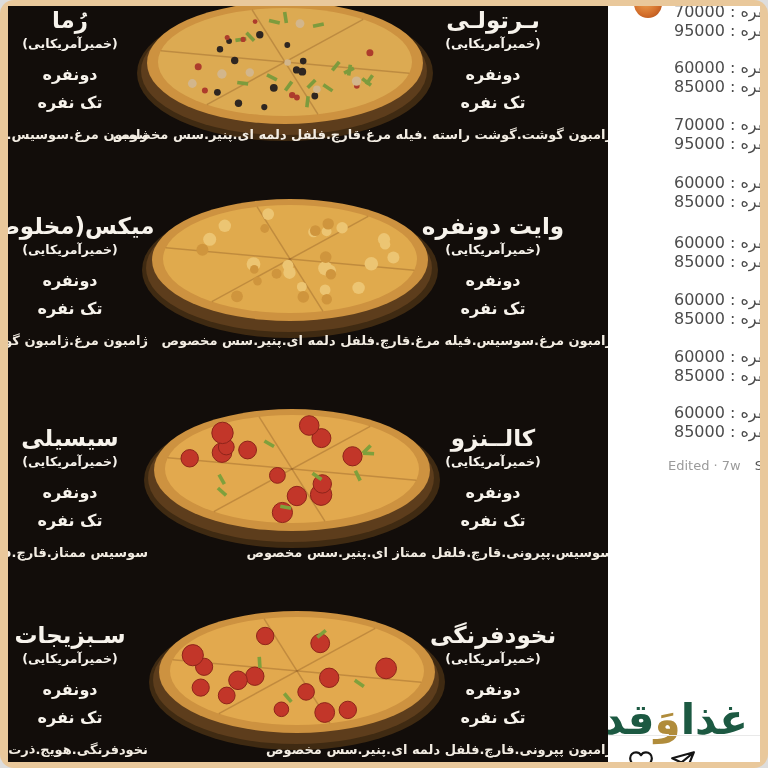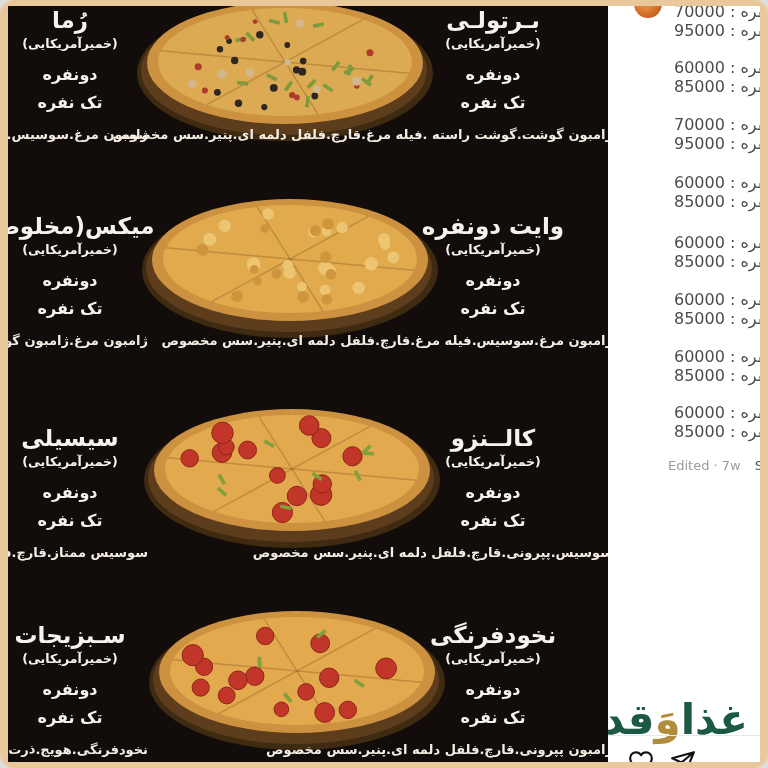--- a/index.html
+++ b/index.html
@@ -197,21 +197,21 @@
       <div class="s1">دونفره</div>
       <div class="s2">تک نفره</div>
     </div>
     <div class="item" style="left:385px;top:419px;">
       <div class="t">کالــنزو</div>
       <div class="d">(خمیرآمریکایی)</div>
       <div class="s1">دونفره</div>
       <div class="s2">تک نفره</div>
     </div>
     <div class="desc-left" style="top:539px;">سوسیس ممتاز.قارچ.فلفل</div>
-    <div class="desc-right" style="top:539px;">سوسیس.پپرونی.قارچ.فلفل دلمه ای.پنیر.سس مخصوص</div>
+    <div class="desc-right" style="top:539px;">سوسیس.پپرونی.قارچ.فلفل ممتاز ای.پنیر.سس مخصوص</div>
 
     <svg class="pizza" style="left:134px;top:596px;" viewBox="0 0 310 160">
         <ellipse cx="155" cy="80" rx="148" ry="68" fill="#3f2a12"></ellipse>
         <ellipse cx="154" cy="78" rx="143" ry="64" fill="#5d3d1c"></ellipse>
         <ellipse cx="155" cy="70" rx="138" ry="61" fill="#cd9240"></ellipse>
         <ellipse cx="155" cy="69" rx="127" ry="54" fill="#e2a94e"></ellipse>
         <line x1="30.775254706806678" y1="57.772768695840995" x2="279.22474529319334" y2="80.227231304159" stroke="rgba(120,70,25,0.3)" stroke-width="1.5"></line>
         <line x1="122.12998127197986" y1="16.84000538039031" x2="187.87001872802014" y2="121.15999461960969" stroke="rgba(120,70,25,0.3)" stroke-width="1.5"></line>
         <line x1="233.18900736635862" y1="26.447419305237013" x2="76.81099263364139" y2="111.55258069476298" stroke="rgba(120,70,25,0.3)" stroke-width="1.5"></line>
         <circle cx="139.4" cy="107.3" r="7.3" fill="#c23629" stroke="#8e241a" stroke-width="1"></circle>

